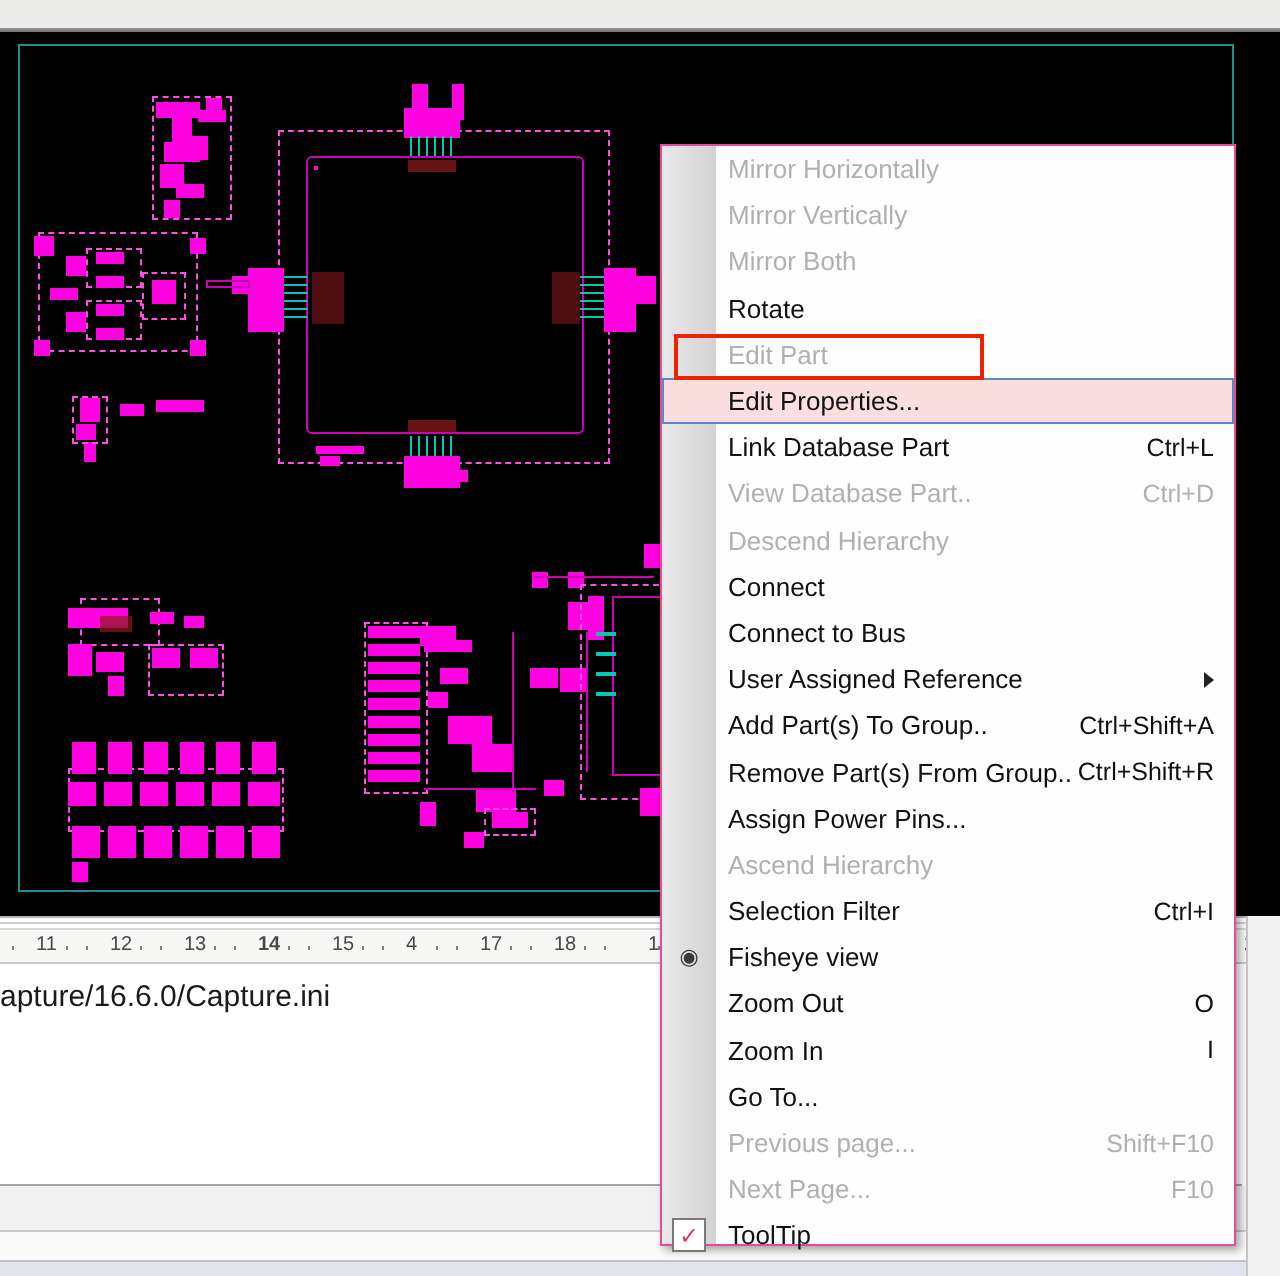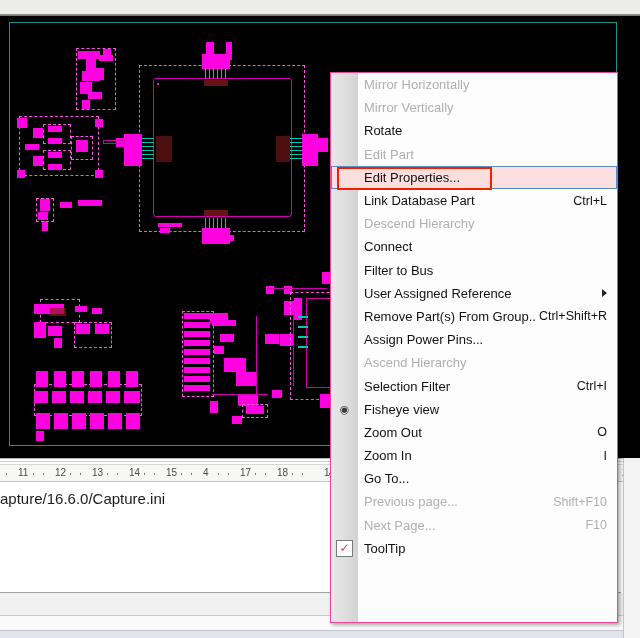--- a/index.html
+++ b/index.html
@@ -247,21 +247,21 @@
 </div>
 
 <div id="below">
   <div id="ruler-top-a"></div>
   <div id="ruler-top-b"></div>
 
   <div id="ruler">
     <span class="rnum" style="left:18px;">11</span>
     <span class="rnum" style="left:55px;">12</span>
     <span class="rnum" style="left:92px;">13</span>
-    <span class="rnum" style="left:129px;">14</span>
+    <span class="rnum" style="left:129px;font-weight:bold;">14</span>
     <span class="rnum" style="left:166px;">15</span>
     <span class="rnum" style="left:203px;">4</span>
     <span class="rnum" style="left:240px;">17</span>
     <span class="rnum" style="left:277px;">18</span>
     <span class="rnum" style="left:324px;">19</span>
     <span class="rnum" style="left:622px;">28</span>
     <span class="rtick" style="left:6px;"></span>
     <span class="rtick" style="left:33px;"></span>
     <span class="rtick" style="left:43px;"></span>
     <span class="rtick" style="left:70px;"></span>
@@ -293,47 +293,58 @@
 
 <div id="menu">
   <div id="gutter"></div>
 
   <div class="mi dis">
     <span class="lbl">Mirror Horizontally</span>
     </div>
   <div class="mi dis">
     <span class="lbl">Mirror Vertically</span>
     </div>
+  <div class="mi dis">
+    <span class="lbl">Mirror Both</span>
+    </div>
   <div class="mi">
     <span class="lbl">Rotate</span>
     </div>
   <div class="mi dis">
     <span class="lbl">Edit Part</span>
     </div>
 
   <div class="mi sel sel-outline">
     <span class="lbl">Edit Properties...</span>
     </div>
 
   <div class="mi">
     <span class="lbl">Link Database Part</span>
     <span class="acc">Ctrl+L</span>
     </div>
   <div class="mi dis">
+    <span class="lbl">View Database Part..</span>
+    <span class="acc">Ctrl+D</span>
+    </div>
+  <div class="mi dis">
     <span class="lbl">Descend Hierarchy</span>
     </div>
   <div class="mi">
     <span class="lbl">Connect</span>
     </div>
   <div class="mi">
-    <span class="lbl">Filter to Bus</span>
+    <span class="lbl">Connect to Bus</span>
     </div>
   <div class="mi">
     <span class="lbl">User Assigned Reference</span>
     <span class="arrow"></span>
+    </div>
+  <div class="mi">
+    <span class="lbl">Add Part(s) To Group..</span>
+    <span class="acc">Ctrl+Shift+A</span>
     </div>
   <div class="mi">
     <span class="lbl">Remove Part(s) From Group..</span>
     <span class="acc">Ctrl+Shift+R</span>
     </div>
   <div class="mi">
     <span class="lbl">Assign Power Pins...</span>
     </div>
   <div class="mi dis">
     <span class="lbl">Ascend Hierarchy</span>

